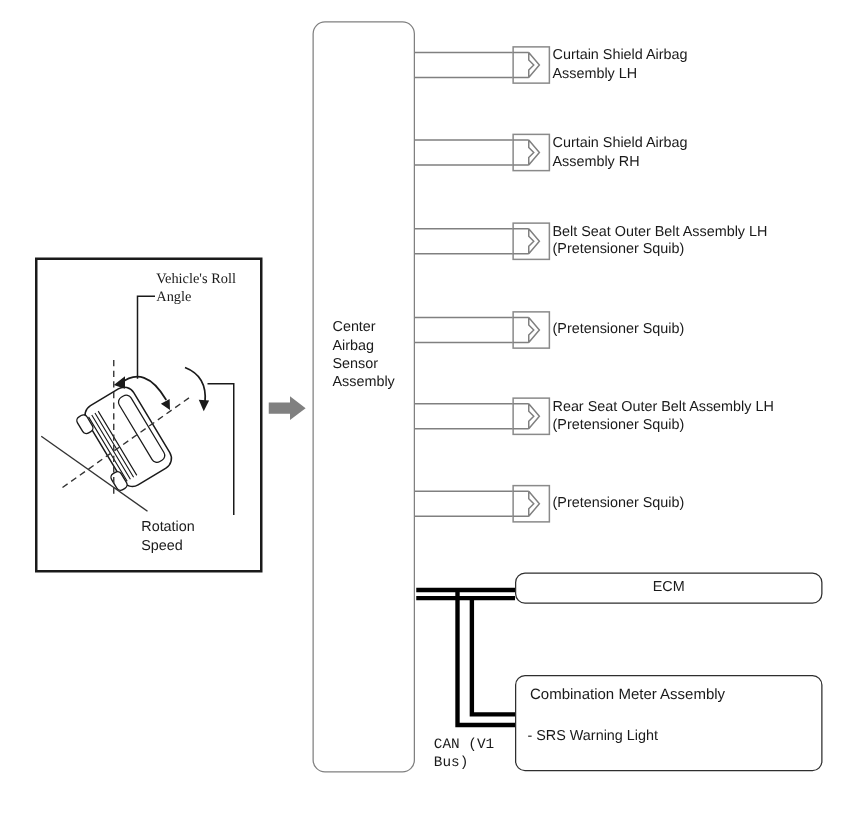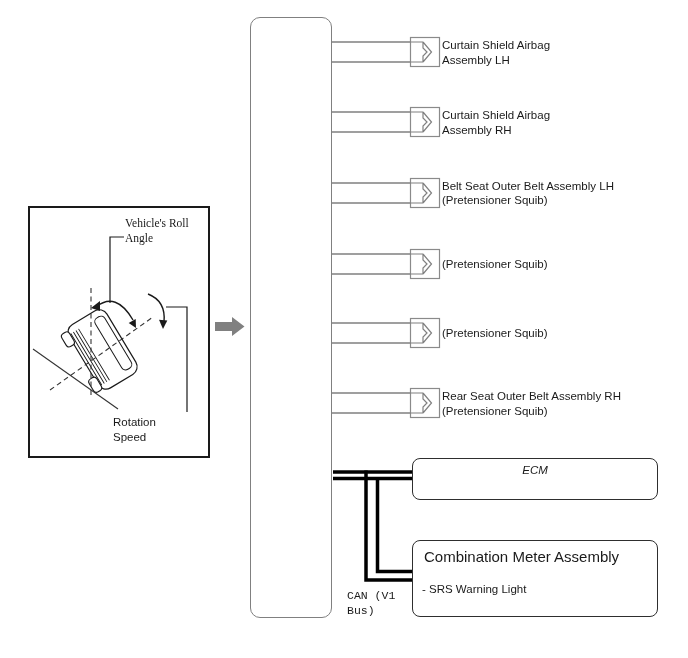--- a/index.html
+++ b/index.html
@@ -7,44 +7,45 @@
     position:relative; width:688px; height:658px; background:#fff;
     font-family:"Liberation Sans","DejaVu Sans",sans-serif;
     color:#1a1a1a; overflow:hidden;
   }
   .txt { position:absolute; font-size:11.5px; line-height:14.5px; white-space:normal; }
   .box { position:absolute; background:#fff; box-sizing:border-box; }
   .illus-box { left:28px; top:206px; width:182px; height:252px; border:2px solid #1a1a1a; }
   .center-box { left:250px; top:17px; width:82px; height:601px;
                 border:1.5px solid #808080; border-radius:10px; }
   .center-label { left:266px; top:255px; width:62px; }
-  .ecm-box { left:412px; top:458px; width:246px; height:42px;
-             border:1.5px solid #2e2e2e; border-radius:8px; text-align:center;font-style:italic; }
+  .ecm-box { left:412px; top:458px; width:246px; height:25px;
+             border:1.5px solid #2e2e2e; border-radius:8px; text-align:center; }
   .ecm-label { position:absolute; left:0; right:0; top:5px; font-size:11.5px; }
   .meter-box { left:412px; top:540px; width:246px; height:77px;
                border:1.5px solid #2e2e2e; border-radius:8px; }
-  .meter-title { position:absolute; left:11px; top:7px; font-size:15px; }
+  .meter-title { position:absolute; left:11px; top:7px; font-size:12px; }
   .meter-item  { position:absolute; left:9px;  top:42px; font-size:11.5px; }
   .can-label { left:347px; top:589px; width:56px;font-family:Liberation Mono, monospace; }
   .roll-label { left:125px; top:216px; width:78px;font-family:Liberation Serif, serif; }
   .rotation-label { left:113px; top:415px; width:71px; }
   .row { position:absolute; left:332px; width:356px; height:70px; }
   .row svg { position:absolute; left:0; top:0; }
   .row-label { position:absolute; left:110px; top:50%; transform:translateY(-50%);
                font-size:11.5px; line-height:14.5px; }
   .overlay { position:absolute; left:0; top:0; pointer-events:none; }
 </style>
 </head>
 <body>
 
 <div class="canvas">
 
   <div class="box illus-box"></div>
 
   <div class="box center-box"></div>
+  <div class="txt center-label">Center Airbag Sensor Assembly</div>
 
   <div class="box ecm-box">
     <div class="ecm-label">ECM</div>
   </div>
 
   <div class="box meter-box">
     <div class="meter-title">Combination Meter Assembly</div>
     <div class="meter-item">- SRS Warning Light</div>
   </div>
 
@@ -100,32 +101,32 @@
     </div>
   </div>
 
   <div class="row" style="top:298px">
     <svg width="110" height="70" viewBox="0 0 110 70">
       <path d="M0,25 H78 M0,45 H78" stroke="#808080" stroke-width="1.3" fill="none"></path>
       <rect x="78.5" y="20.5" width="29" height="29" fill="#fff" stroke="#8a8a8a" stroke-width="1.2"></rect>
       <path d="M78,25 H91 M78,45 H91 M91,25 L99.5,35 L91,45 M91,25 V31 L95,35 L91,39 V45" stroke="#808080" stroke-width="1.2" fill="none"></path>
     </svg>
     <div class="row-label">
+      <div>Rear Seat Outer Belt Assembly LH</div>
       <div>(Pretensioner Squib)</div>
     </div>
   </div>
 
   <div class="row" style="top:368px">
     <svg width="110" height="70" viewBox="0 0 110 70">
       <path d="M0,25 H78 M0,45 H78" stroke="#808080" stroke-width="1.3" fill="none"></path>
       <rect x="78.5" y="20.5" width="29" height="29" fill="#fff" stroke="#8a8a8a" stroke-width="1.2"></rect>
       <path d="M78,25 H91 M78,45 H91 M91,25 L99.5,35 L91,45 M91,25 V31 L95,35 L91,39 V45" stroke="#808080" stroke-width="1.2" fill="none"></path>
     </svg>
     <div class="row-label">
-      <div>Rear Seat Outer Belt Assembly RH</div>
       <div>(Pretensioner Squib)</div>
     </div>
   </div>
 
   <svg class="overlay" width="688" height="658" viewBox="0 0 688 658">
 
     <polygon points="215,322 232,322 232,317 244.5,326.5 232,336 232,331 215,331" fill="#808080"></polygon>
 
     <path d="M333,472 H412" stroke="#000" stroke-width="3.5" fill="none"></path>
     <path d="M333,478.5 H412" stroke="#000" stroke-width="3.5" fill="none"></path>

